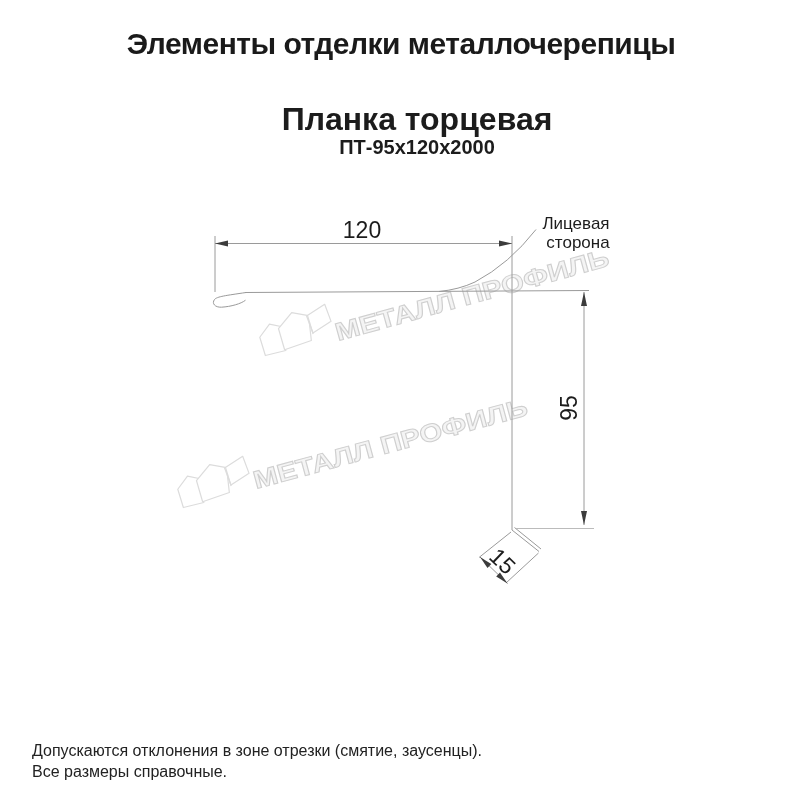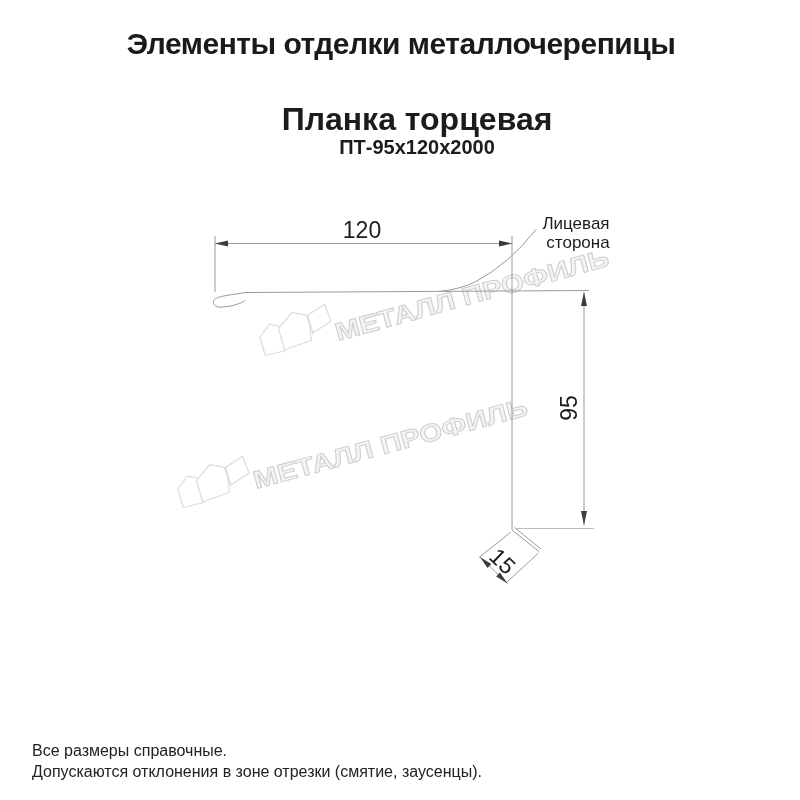--- a/index.html
+++ b/index.html
@@ -122,17 +122,17 @@
     </g>
 
     <g>
       <path class="thin" d="M524,229.5 Q497,264 463,282 Q447,289.5 427,291.5"></path>
       <text class="label-text" x="564" y="229" text-anchor="middle">Лицевая</text>
       <text class="label-text" x="566" y="248" text-anchor="middle">сторона</text>
     </g>
   </svg>
 
   <div class="footnotes">
+    <div>Допускаются отклонения в зоне отрезки (смятие, заусенцы).</div>
     <div>Все размеры справочные.</div>
-    <div>Допускаются отклонения в зоне отрезки (смятие, заусенцы).</div>
   </div>
 
 </div>
 
 </body></html>

